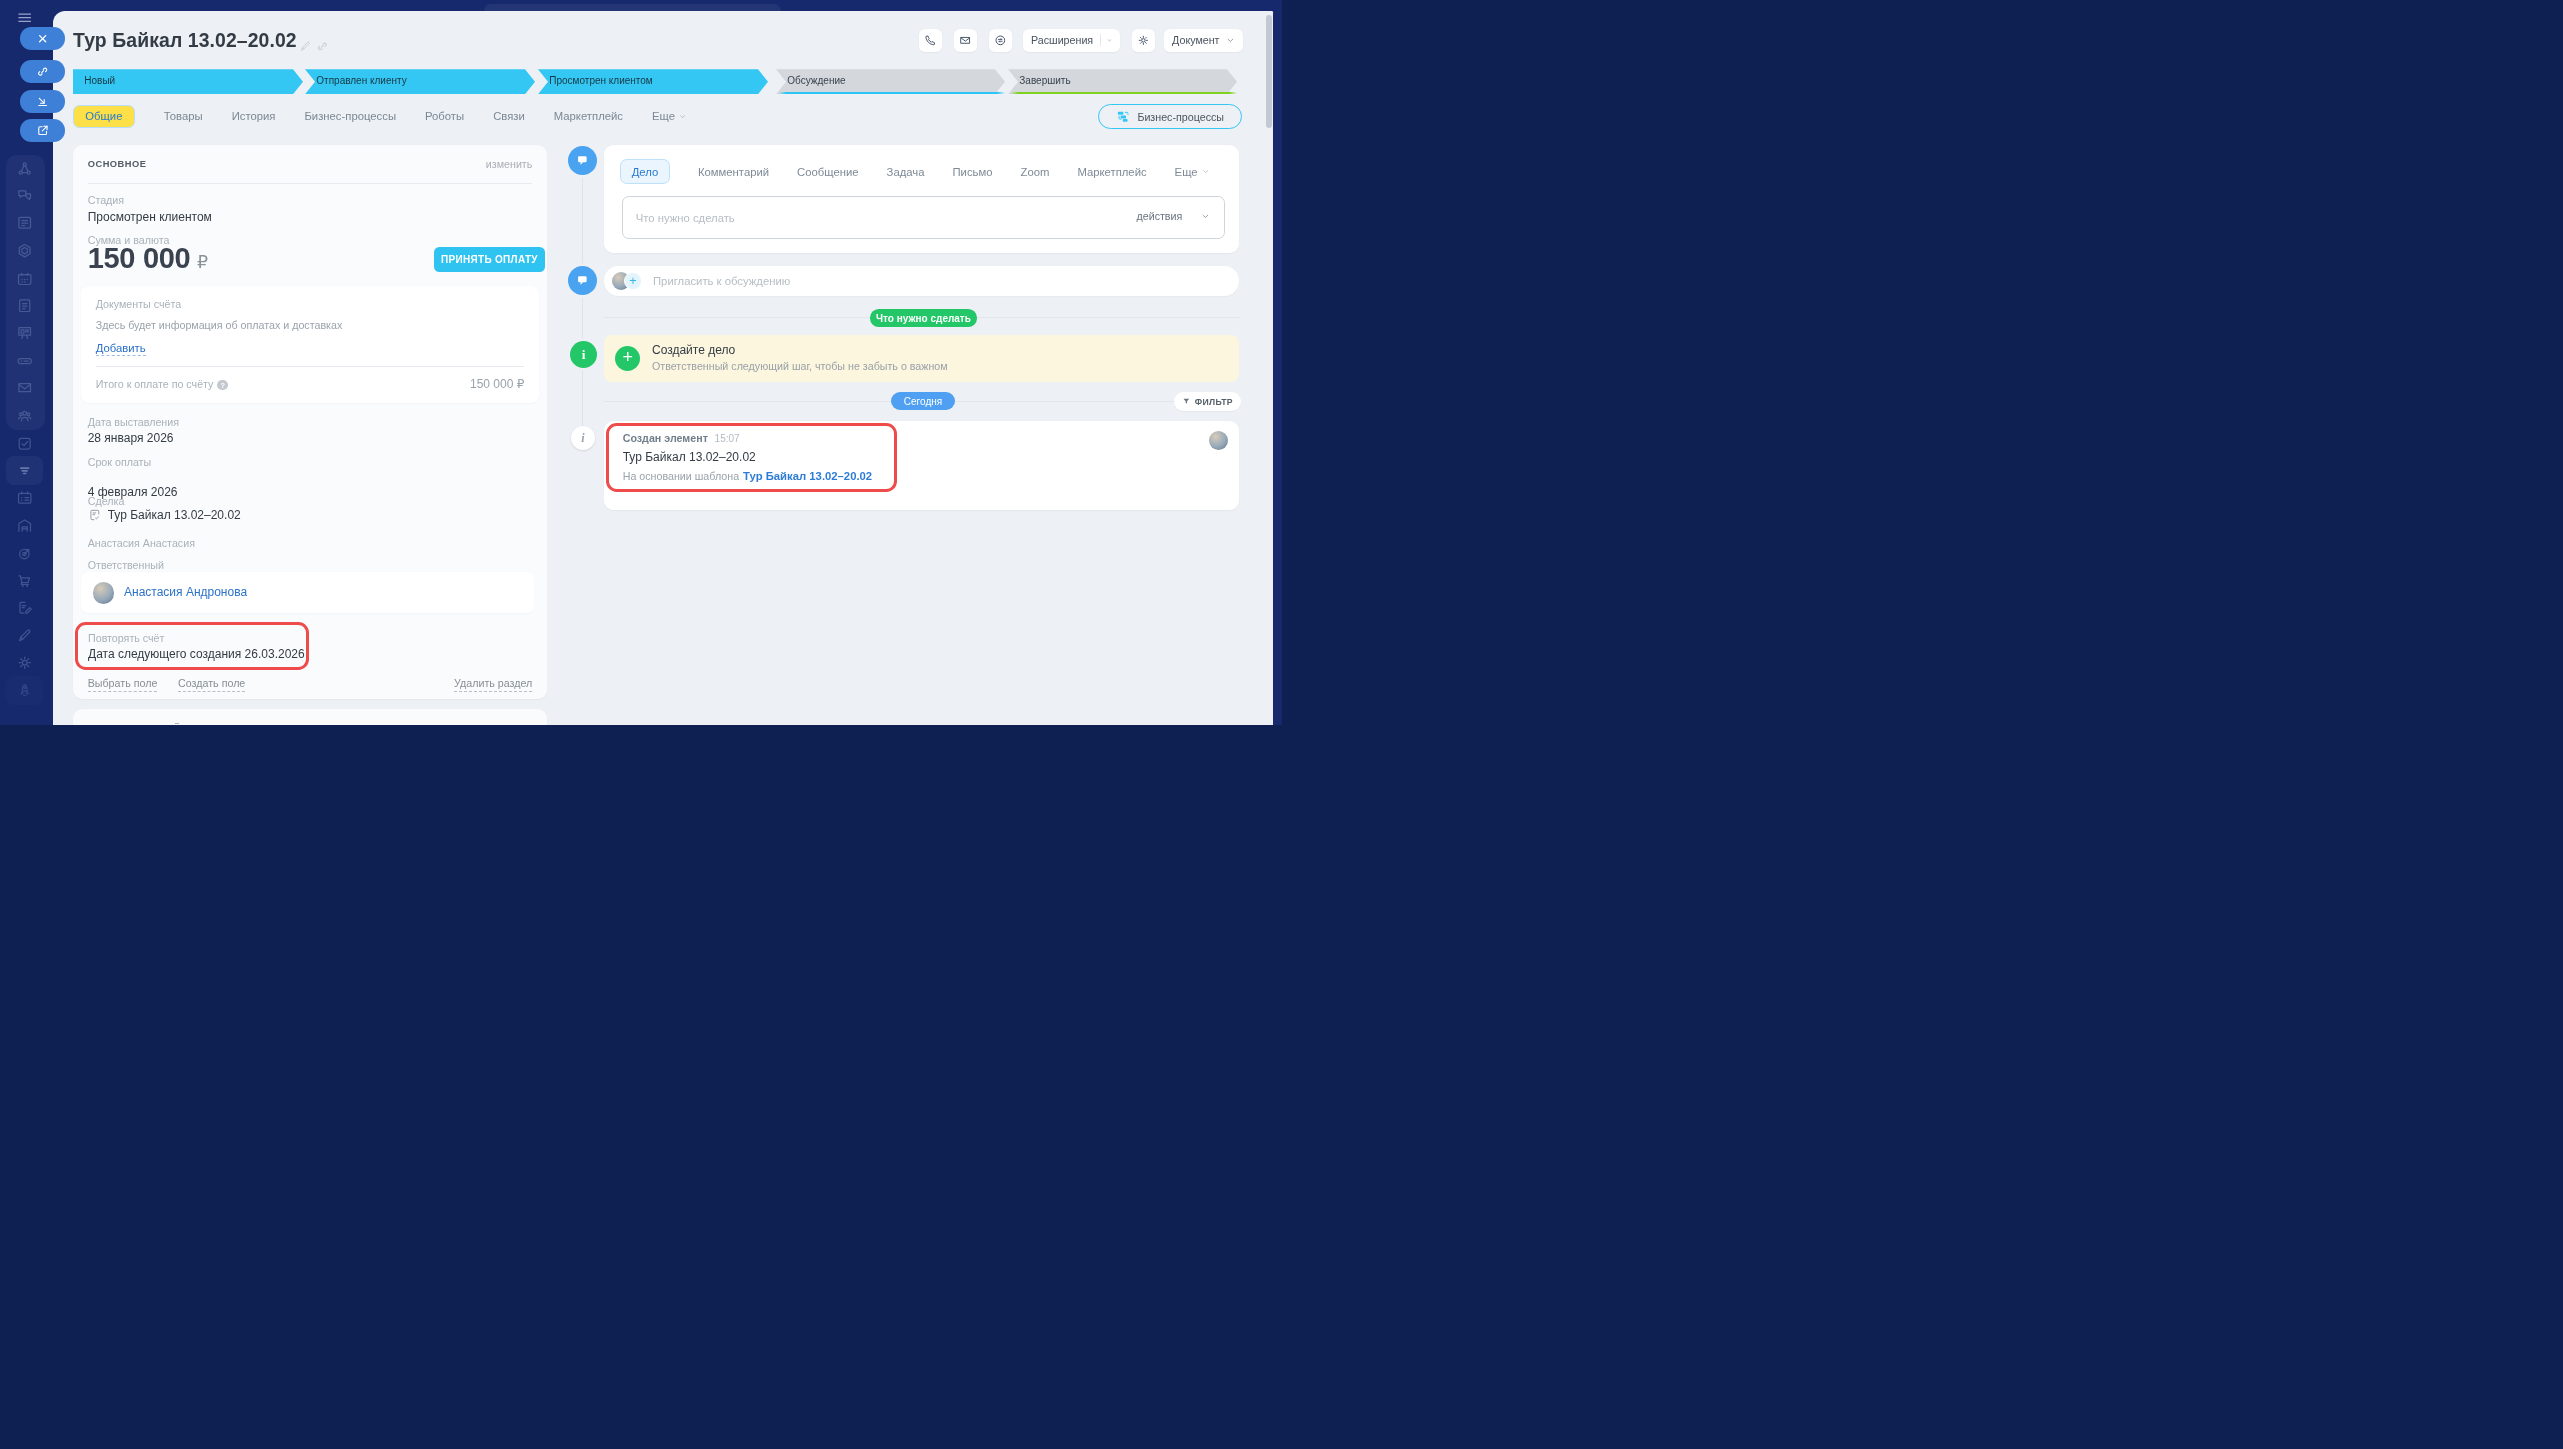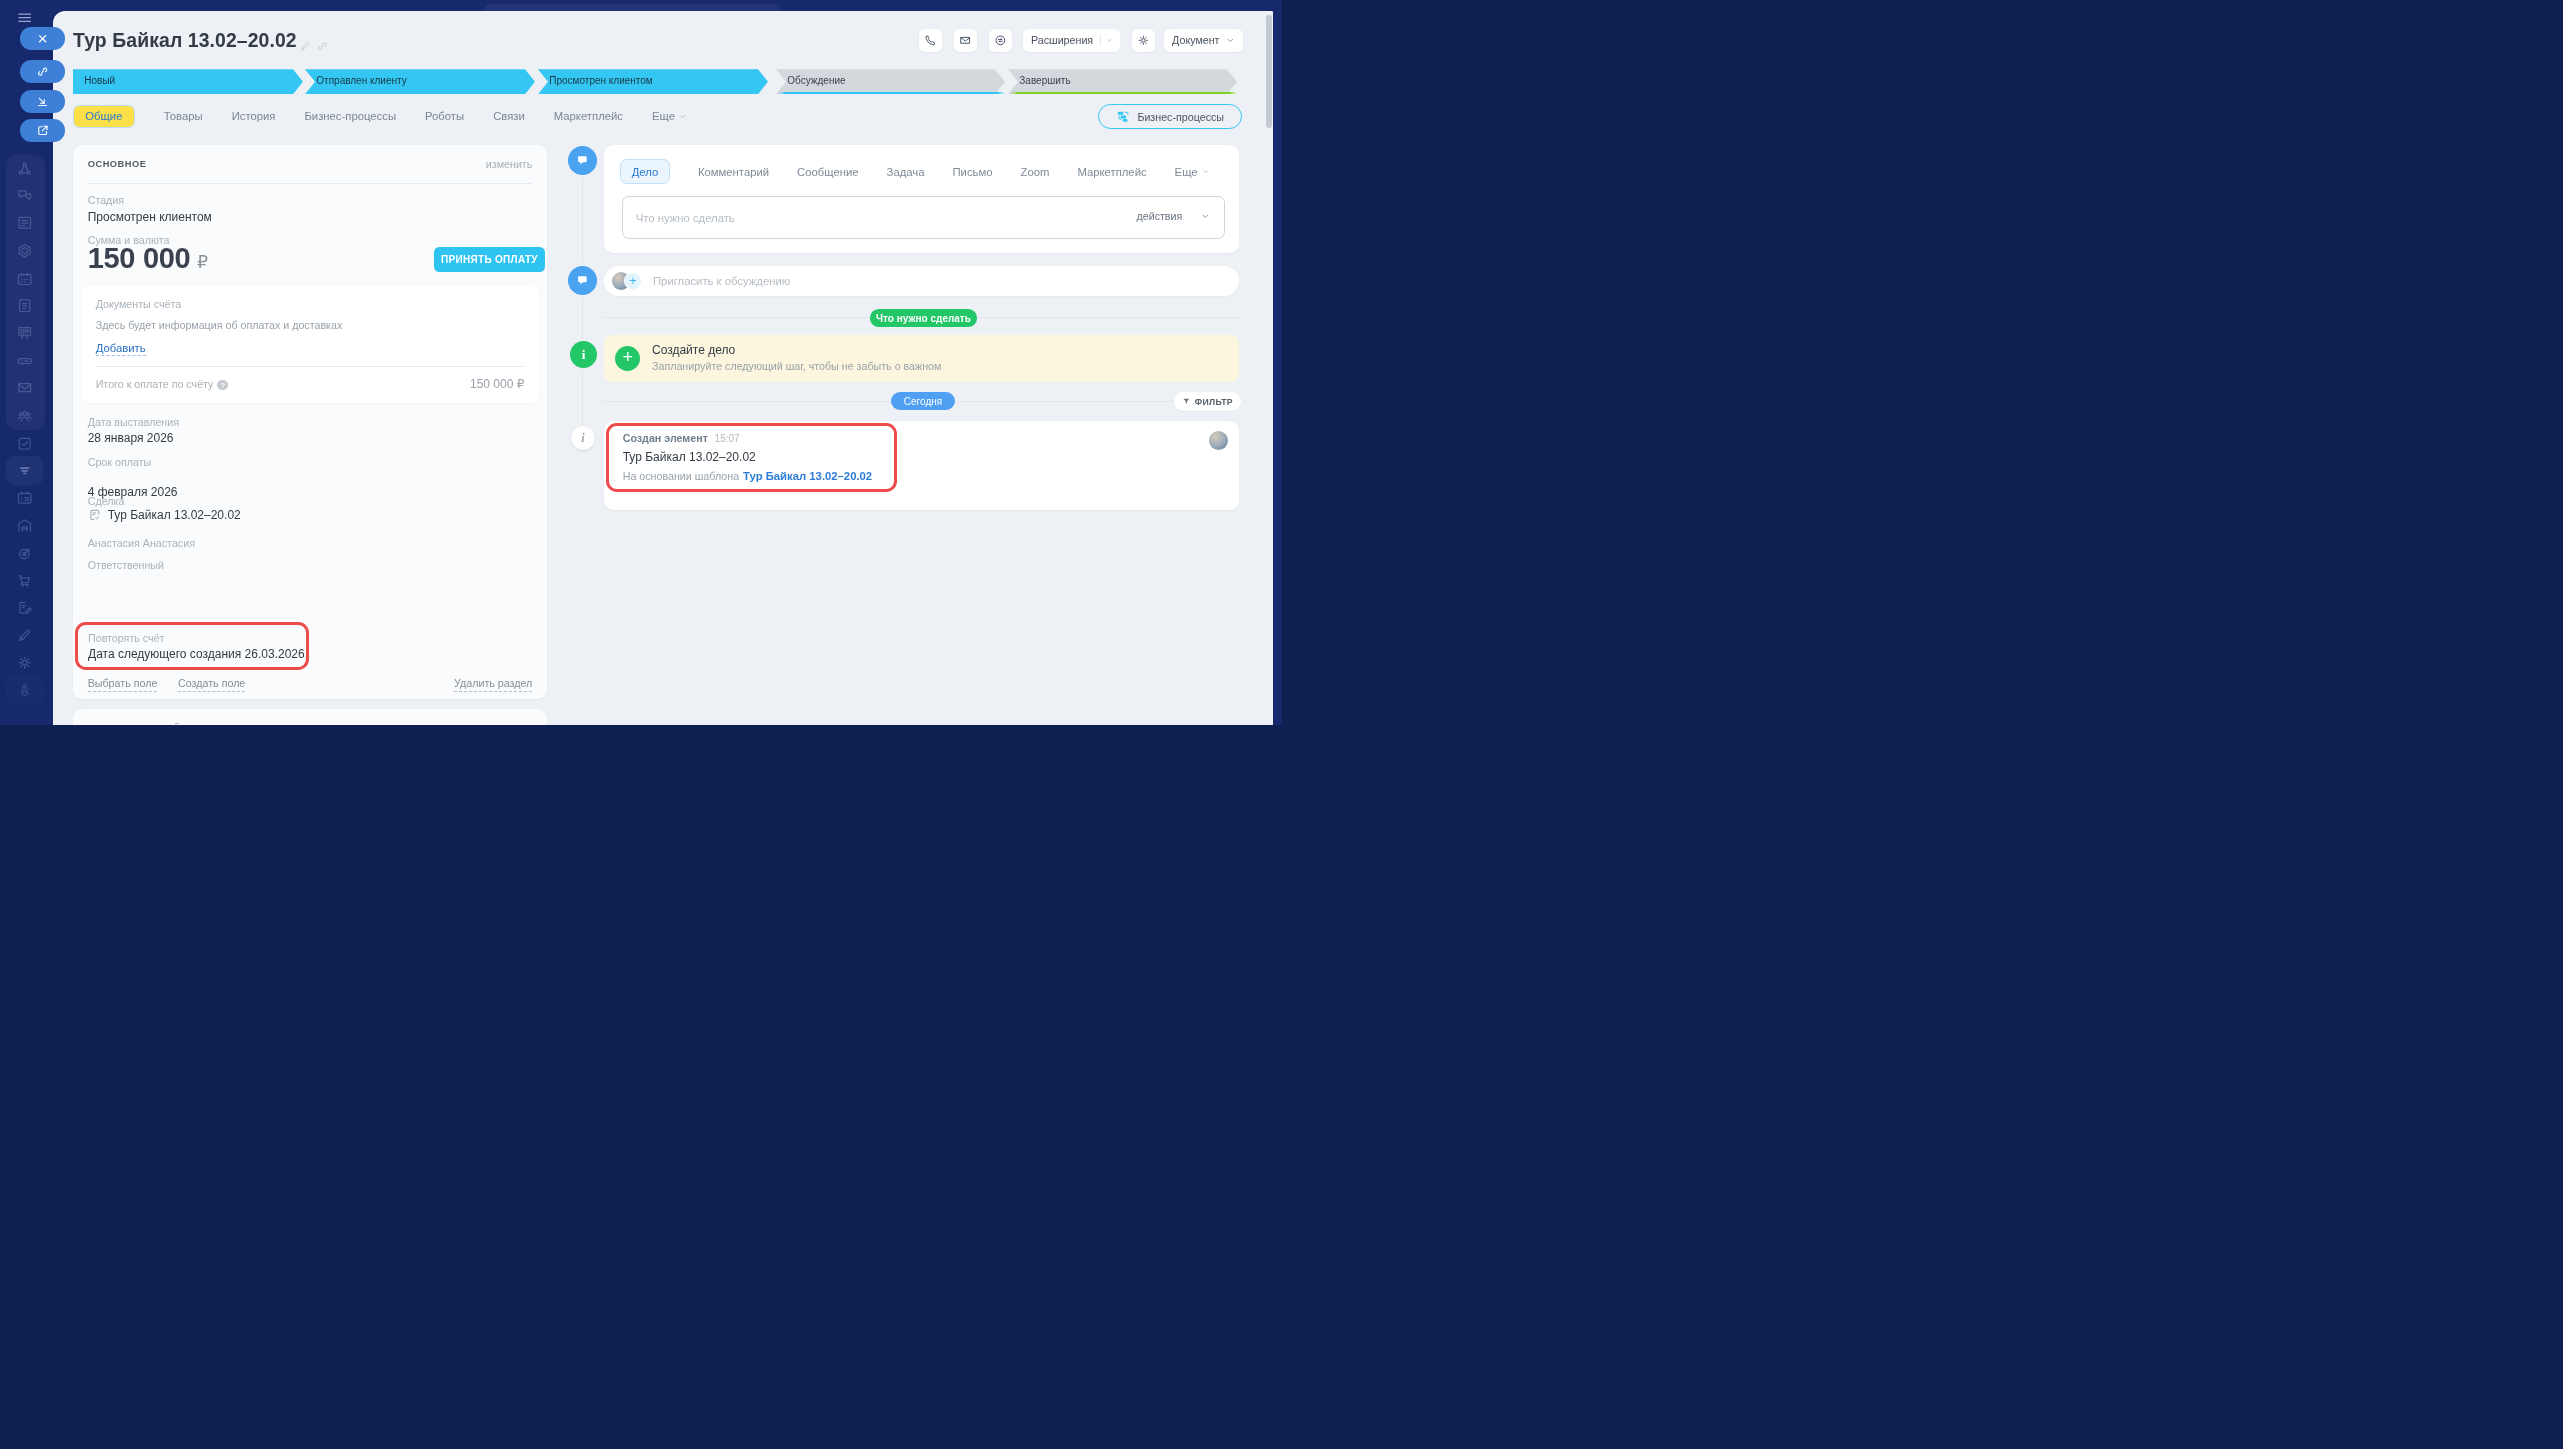--- a/index.html
+++ b/index.html
@@ -496,20 +496,24 @@
             <path d="M15.5 4H17a1.5 1.5 0 0 1 1.5 1.5V11"></path>
           <path d="M8 8.5h6M8 11.5h4"></path>
             <path d="M12.5 16.8l2 2 3.8-4.3"></path>
         </svg>
         <span>Тур Байкал 13.02–20.02</span>
       </div>
 
       <div class="flabel" style="top:392px;">Анастасия Анастасия</div>
 
       <div class="flabel" style="top:414px;">Ответственный</div>
+      <div class="resp-box">
+        <div class="avatar" style="position:absolute;left:12px;top:10px;width:21.4px;height:21.4px;"></div>
+        <div class="resp-name">Анастасия Андронова</div>
+      </div>
 
       <div class="red-box" style="left:2px;top:477px;width:234px;height:48px;">
         <div style="position:absolute;left:10px;top:6.7px;font-size:10.7px;color:#a9b2ba;white-space:nowrap;">Повторять счёт</div>
         <div style="position:absolute;left:10px;top:22px;font-size:12px;color:#333b45;white-space:nowrap;">Дата следующего создания 26.03.2026</div>
       </div>
 
       <div class="fields-links">
         <span class="fl-dash">Выбрать поле</span>
         <span style="display:inline-block;width:14.7px;"></span>
         <span class="fl-dash">Создать поле</span>
@@ -586,21 +590,21 @@
       <div class="plus-badge">+</div>
       <input class="invite-input" type="text" placeholder="Пригласить к обсуждению" style="">
     </div>
 
     <div class="hdiv" style="top:306px;"></div>
     <div class="badge-green">Что нужно сделать</div>
 
     <div class="hint-card">
       <div class="hint-plus">+</div>
       <div class="hint-title">Создайте дело</div>
-      <div class="hint-sub">Запланируйте следующий шаг, чтобы не забыть о важном</div>
+      <div class="hint-sub">Ответственный следующий шаг, чтобы не забыть о важном</div>
     </div>
 
     <div class="hdiv" style="top:390px;"></div>
     <div class="today-pill">Сегодня</div>
     <div class="filter-pill">
       <svg viewBox="0 0 24 24" fill="currentColor">
           <path d="M4 4.5h16l-6.2 7v6.8l-3.6-2v-4.8z"></path>
         </svg>
       <span>ФИЛЬТР</span>
     </div>

